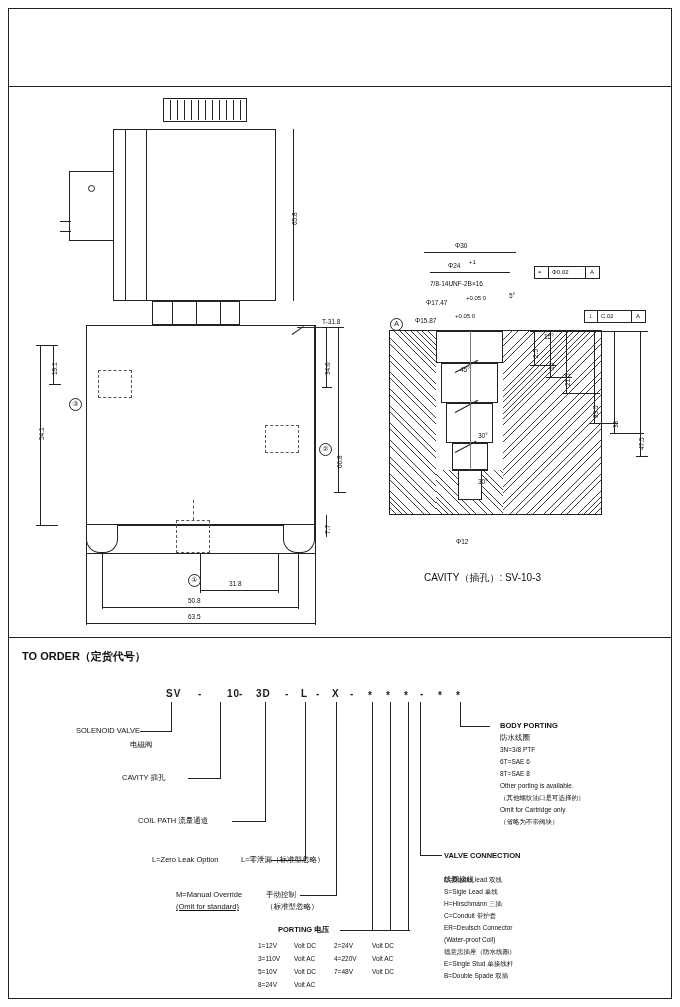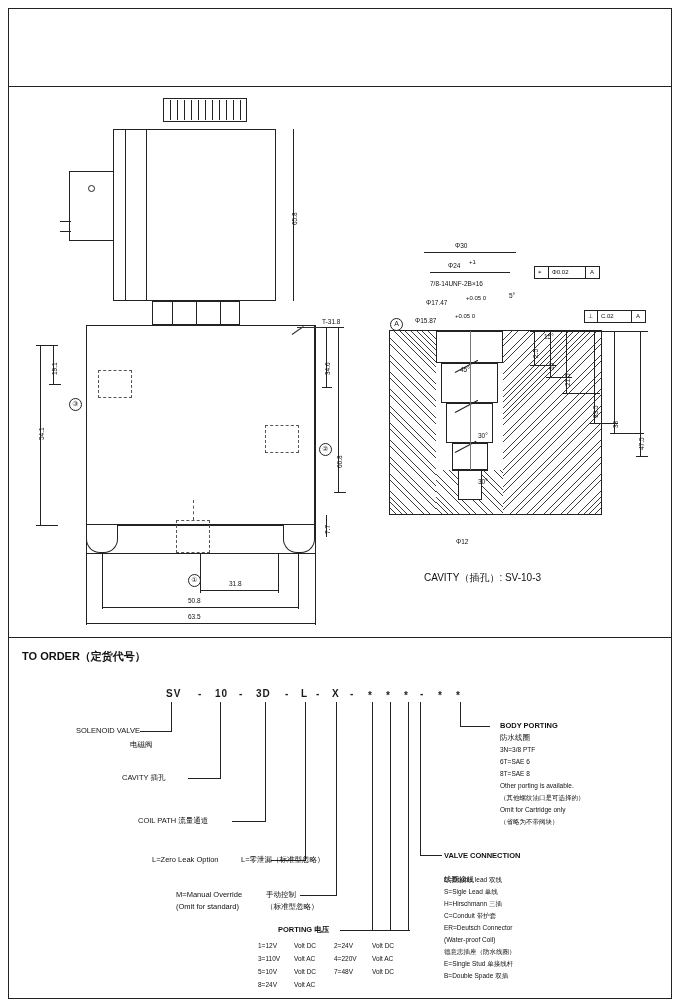--- a/index.html
+++ b/index.html
@@ -206,21 +206,21 @@
     <div class="ln hln" style="left:636px;top:456px;width:12px;"></div>
 
     <div class="lbl mid" style="left:424px;top:572px;font-size:10px;">CAVITY（插孔）: SV-10-3</div>
   </div>
 
   <div>
     <div class="lbl big" style="left:22px;top:650px;font-size:11px;">TO ORDER（定货代号）</div>
 
     <div class="ordercode" style="left:166px;top:688px;">SV</div>
     <div class="ordercode" style="left:198px;top:688px;">-</div>
-    <div class="ordercode" style="left:215px;top:688px;">10</div>
+    <div class="ordercode" style="left:227px;top:688px;">10</div>
     <div class="ordercode" style="left:239px;top:688px;">-</div>
     <div class="ordercode" style="left:256px;top:688px;">3D</div>
     <div class="ordercode" style="left:285px;top:688px;">-</div>
     <div class="ordercode" style="left:301px;top:688px;">L</div>
     <div class="ordercode" style="left:316px;top:688px;">-</div>
     <div class="ordercode" style="left:332px;top:688px;">X</div>
     <div class="ordercode" style="left:350px;top:688px;">-</div>
     <div class="ordercode" style="left:368px;top:690px;">*</div>
     <div class="ordercode" style="left:386px;top:690px;">*</div>
     <div class="ordercode" style="left:404px;top:690px;">*</div>
@@ -248,21 +248,21 @@
     <div class="ln hln" style="left:460px;top:726px;width:30px;"></div>
 
     <div class="lbl" style="left:76px;top:727px;font-size:7.5px;">SOLENOID VALVE</div>
     <div class="lbl" style="left:118px;top:741px;font-size:7.5px;padding-left:12px;">电磁阀</div>
     <div class="lbl" style="left:122px;top:774px;font-size:7.5px;">CAVITY  插孔</div>
     <div class="lbl" style="left:138px;top:817px;font-size:7.5px;">COIL PATH  流量通道</div>
     <div class="lbl" style="left:152px;top:856px;font-size:7.5px;">L=Zero Leak Option</div>
     <div class="lbl" style="left:241px;top:856px;font-size:7.5px;">L=零泄漏（标准型忽略）</div>
     <div class="lbl" style="left:176px;top:891px;font-size:7.5px;">M=Manual Override</div>
     <div class="lbl" style="left:266px;top:891px;font-size:7.5px;">手动控制</div>
-    <div class="lbl" style="left:176px;top:903px;font-size:7.5px;">(Omit for standard)</div>
+    <div class="lbl" style="left:176px;top:903px;font-size:7.5px;text-decoration:underline;">(Omit for standard)</div>
     <div class="lbl" style="left:266px;top:903px;font-size:7.5px;">（标准型忽略）</div>
 
     <div class="lbl" style="left:278px;top:926px;font-size:7.5px;font-weight:bold;">PORTING 电压</div>
     <div>
       <div class="lbl" style="left:258px;top:942px;">1=12V</div>
       <div class="lbl" style="left:294px;top:942px;">Volt DC</div>
       <div class="lbl" style="left:334px;top:942px;">2=24V</div>
       <div class="lbl" style="left:372px;top:942px;">Volt DC</div>
 
       <div class="lbl" style="left:258px;top:955px;">3=110V</div>

